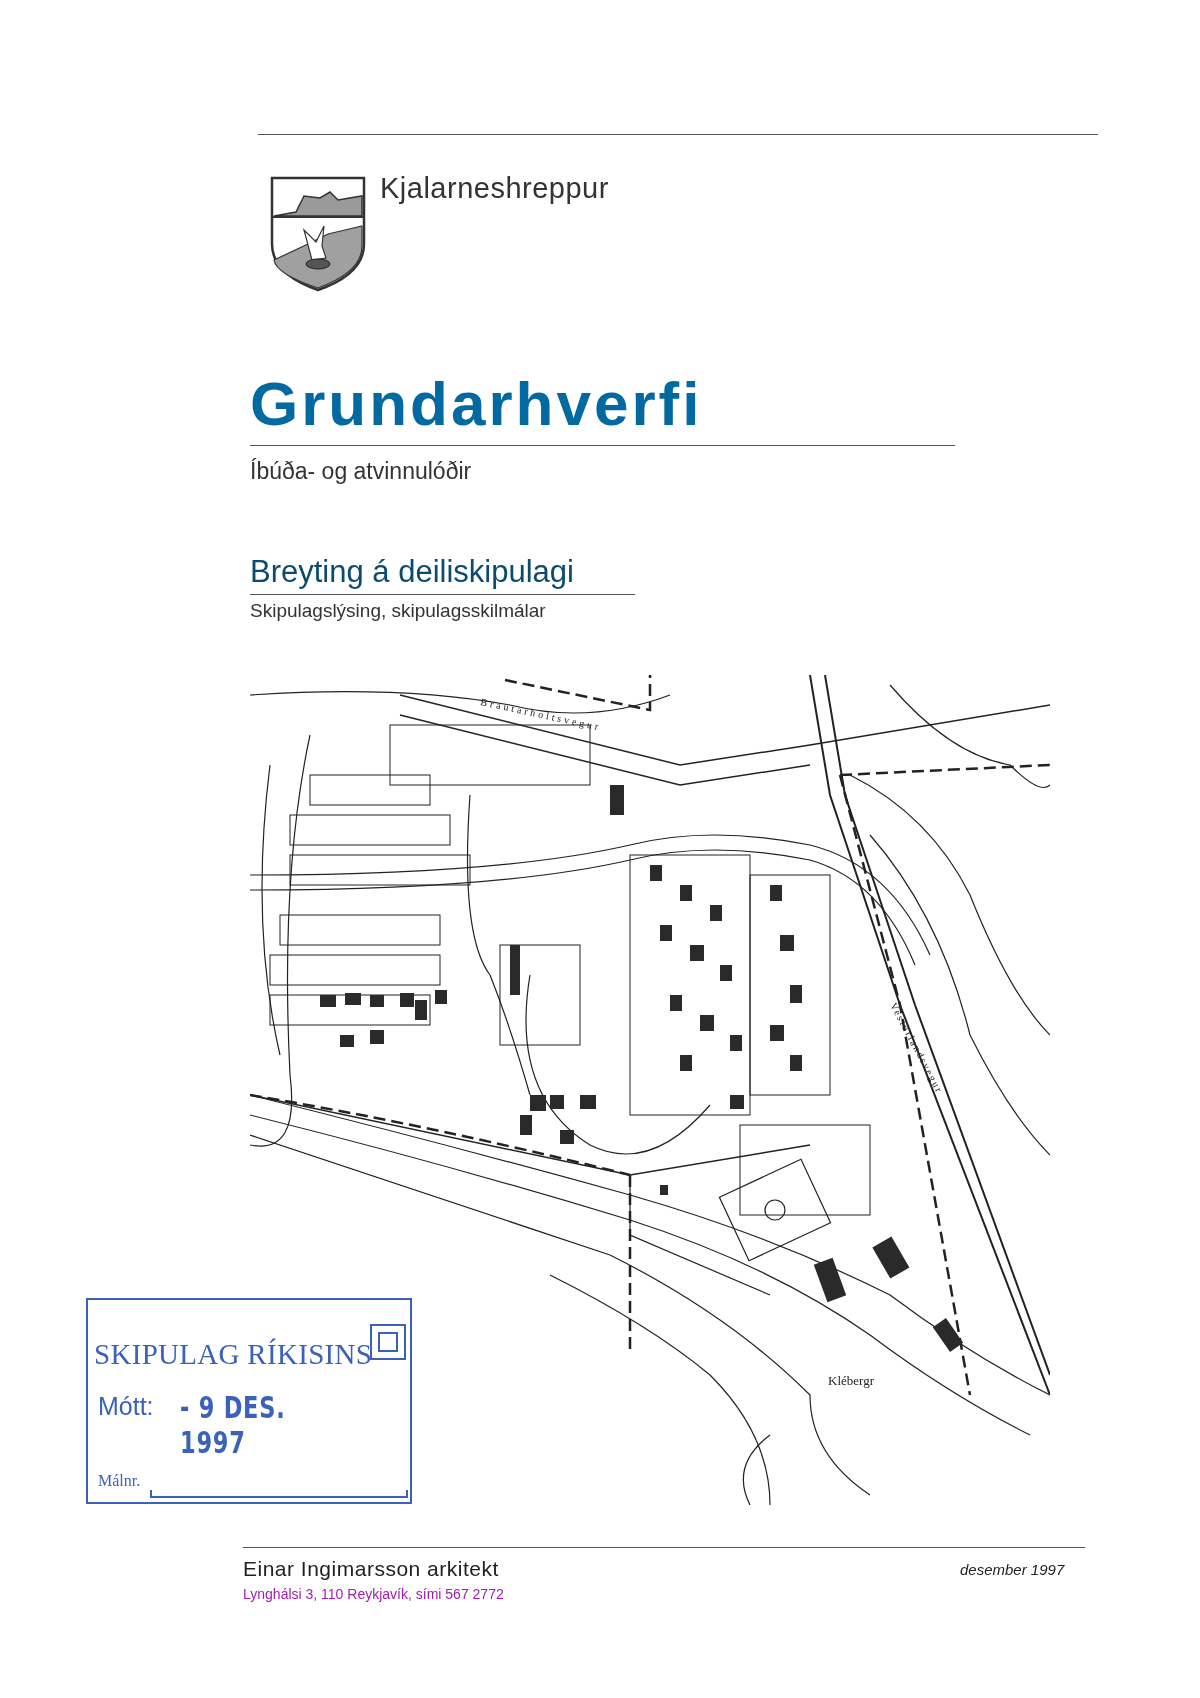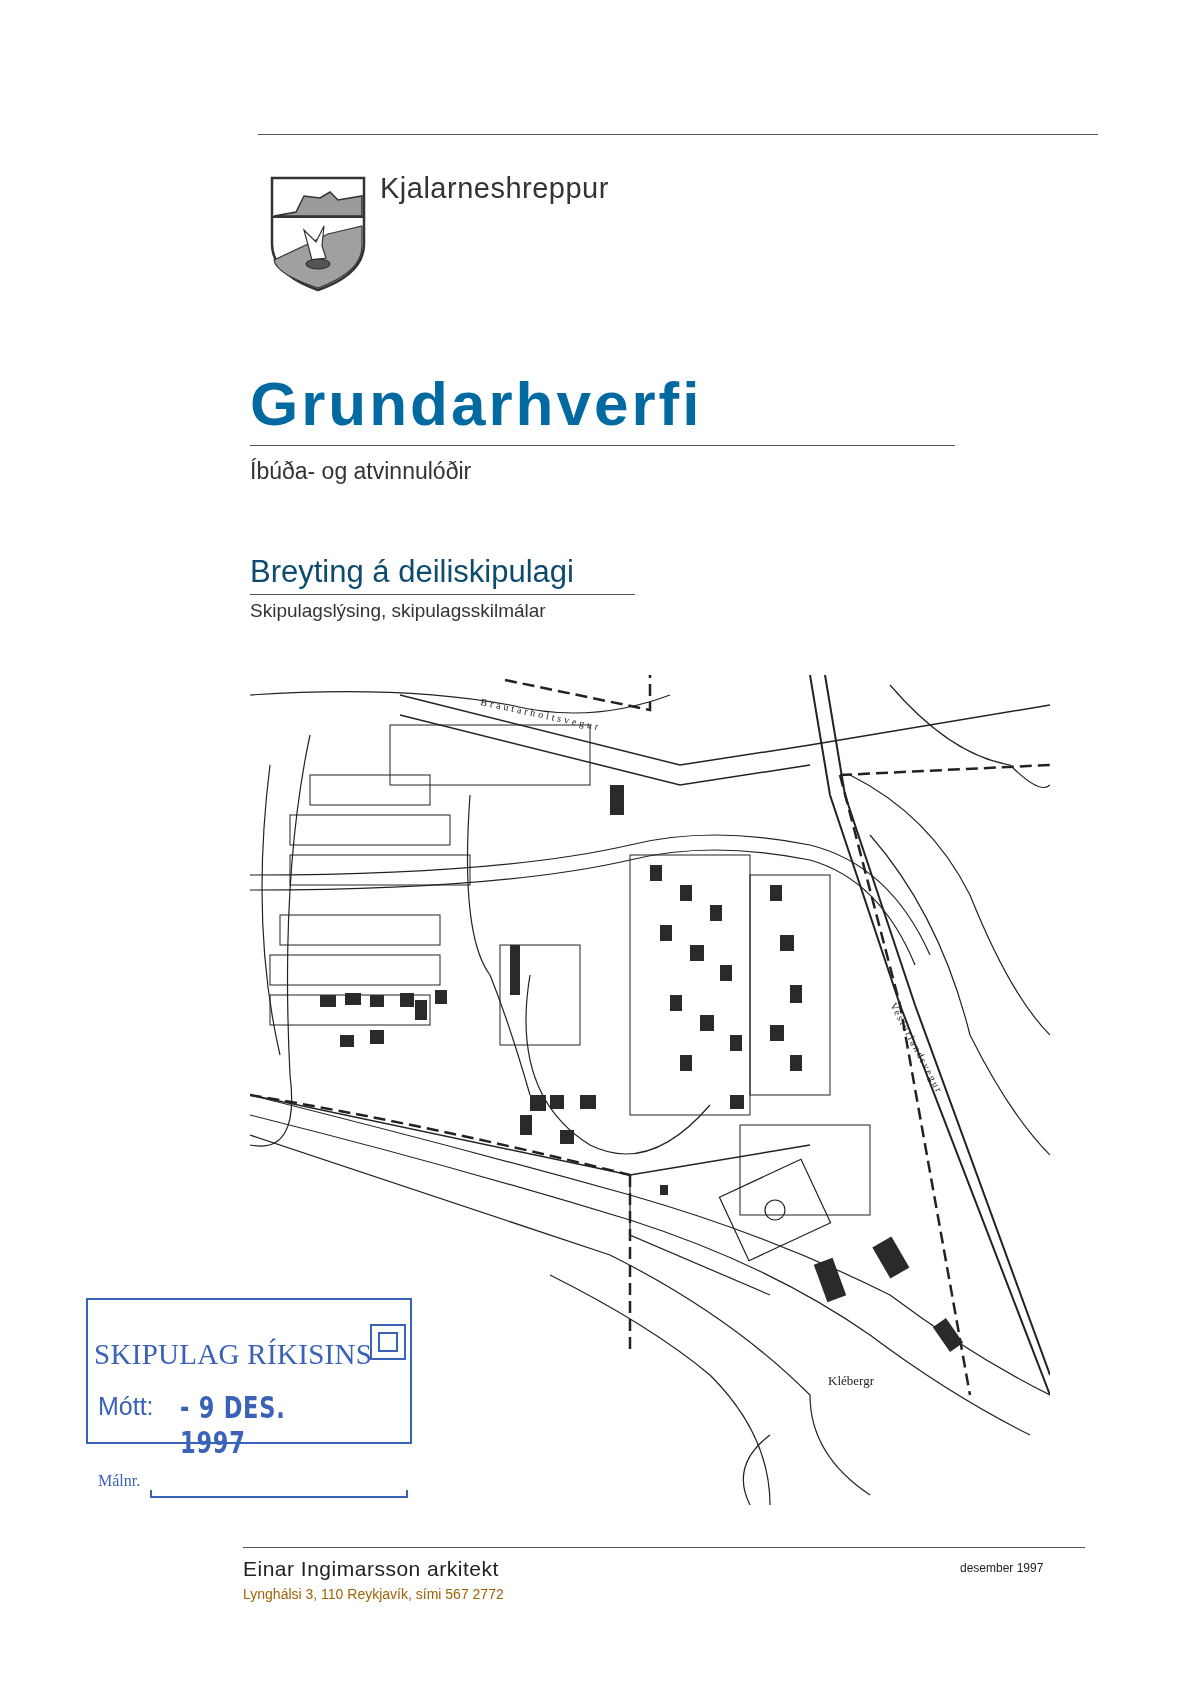--- a/index.html
+++ b/index.html
@@ -6,32 +6,32 @@
   body{width:1200px;height:1698px;position:relative;overflow:hidden;font-family:"Liberation Sans",sans-serif;color:#222;}
   .abs{position:absolute;}
   .rule{position:absolute;height:0;border-top:1.5px solid #555;}
   .org-name{left:380px;top:172px;font-size:29px;color:#333;letter-spacing:0.5px;}
   .crest{left:268px;top:174px;width:100px;height:120px;}
   .title{left:250px;top:368px;font-size:62px;font-weight:bold;color:#0369a1;letter-spacing:3px;}
   .subtitle{left:250px;top:458px;font-size:23px;color:#333;}
   .section-title{left:250px;top:554px;font-size:31px;color:#0c4a6e;}
   .section-sub{left:250px;top:600px;font-size:19px;color:#333;}
   .map{left:250px;top:675px;width:800px;height:830px;}
-  .stamp{left:86px;top:1298px;width:326px;height:146px;border:2px solid #3a62b8;color:#3a62b8;box-sizing:border-box;}
+  .stamp{left:86px;top:1298px;width:326px;height:206px;border:2px solid #3a62b8;color:#3a62b8;box-sizing:border-box;}
   .stamp-org{left:6px;top:38px;font-family:"Liberation Serif",serif;font-size:29px;letter-spacing:0.3px;}
   .stamp-logo{left:282px;top:24px;width:36px;height:36px;border:2px solid #3a62b8;box-sizing:border-box;}
   .stamp-logo::after{content:"";position:absolute;left:6px;top:6px;width:16px;height:16px;border:2px solid #3a62b8;}
   .stamp-recv-label{left:10px;top:92px;font-size:25px;}
   .stamp-date{left:92px;top:90px;font-size:30px;font-weight:bold;font-family:"DejaVu Sans",sans-serif;transform:scaleX(0.75);transform-origin:left;letter-spacing:1px;}
   .stamp-no-label{left:10px;top:172px;font-family:"Liberation Serif",serif;font-size:16px;}
   .stamp-no{left:64px;top:140px;font-size:44px;font-style:italic;font-family:"Liberation Serif",serif;letter-spacing:8px;}
   .stamp-boxes{left:62px;top:190px;width:258px;height:8px;border-bottom:2px solid #3a62b8;border-left:2px solid #3a62b8;border-right:2px solid #3a62b8;box-sizing:border-box;}
   .architect{left:243px;top:1557px;font-size:21px;color:#222;letter-spacing:0.5px;}
-  .address{left:243px;top:1586px;font-size:14px;color:#a16207;text-align:right;}
-  .date{left:960px;top:1561px;font-size:12px;color:#222;}
+  .address{left:243px;top:1586px;font-size:14px;color:#a21caf;text-align:right;}
+  .date{left:960px;top:1561px;font-size:15px;color:#222;font-style:italic;}
 </style>
 </head>
 <body>
 
 <div class="rule" style="left:258px;top:134px;width:840px;"></div>
 
 <svg class="abs crest" viewBox="0 0 100 120">
   <path d="M4 4 H96 V70 Q96 100 50 116 Q4 100 4 70 Z" fill="#fff" stroke="#333" stroke-width="2.5"></path>
   <path d="M6 42 L28 38 L36 22 L52 24 L62 18 L70 26 L94 22 V42 Z" fill="#9a9a9a" stroke="#333" stroke-width="1.5"></path>
   <line x1="4" y1="43" x2="96" y2="43" stroke="#333" stroke-width="2"></line>

